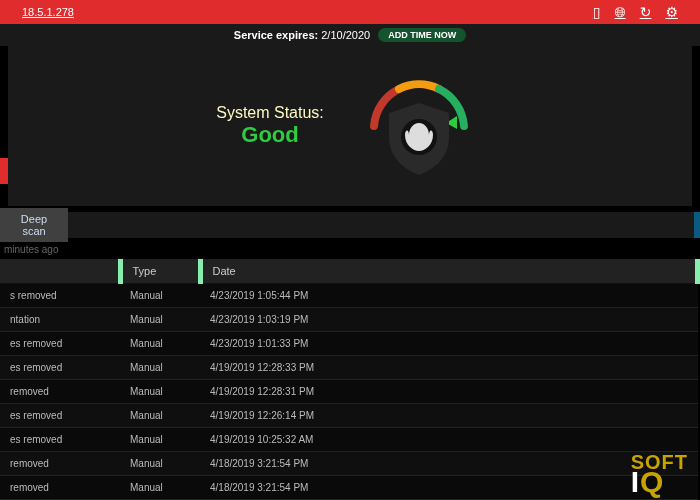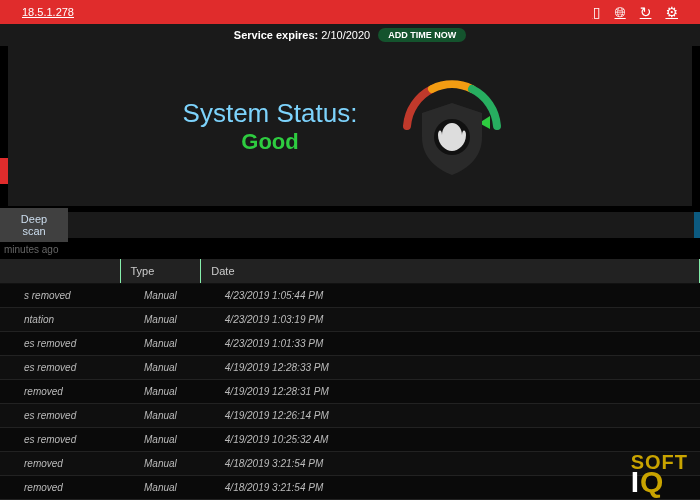--- a/index.html
+++ b/index.html
@@ -5,33 +5,33 @@
 * { margin: 0; padding: 0; box-sizing: border-box; font-family: "Segoe UI", Arial, sans-serif; }
 body { background: #000; width: 700px; height: 500px; overflow: hidden; color: #ccc; position: relative; }
 .titlebar { height: 24px; background: #e02c2c; display: flex; align-items: center; padding: 0 22px; color: #fff; font-size: 11px; justify-content: space-between; text-decoration: underline; }
 .titlebar-right { display: flex; gap: 14px; align-items: center; }
 .titlebar-right span { cursor: pointer; font-size: 14px; }
 .service-bar { height: 22px; background: #1a1a1a; display: flex; align-items: center; justify-content: center; gap: 8px; font-size: 11px; color: #fff; }
 .add-time { background: #14532d; color: #fff; border-radius: 10px; padding: 2px 10px; font-size: 9px; font-weight: bold; cursor: pointer; }
 .status-panel { height: 160px; background: #1a1a1a; margin: 0 8px 6px 8px; display: flex; align-items: center; justify-content: center; gap: 30px; position: relative; }
 .red-tab { position: absolute; left: -8px; top: 112px; width: 8px; height: 26px; background: #e02c2c; }
 .status-left { text-align: center; }
-.status-label { color: #7dd3fc; font-size: 26px; font-weight: 300; }
+.status-label { color: #fef9c3; font-size: 16px; font-weight: 300; }
 .status-value { color: #2ecc40; font-size: 22px; font-weight: 600; }
 .gauge-wrap { position: relative; width: 130px; height: 110px; }
 .shield-logo { position: absolute; top: 28px; left: 25px; width: 80px; height: 80px; }
 .issues { color: #fff; font-size: 16px; font-weight: 600; }
 .scan-row { display: flex; align-items: center; gap: 0; margin: 0 0 0 0; height: 26px; }
 .deep-scan { background: #404040; color: #cde; font-size: 11px; padding: 5px 12px; cursor: pointer; border: none; width: 68px; }
 .scan-spacer { flex: 1; background: #1a1a1a; height: 26px; }
 .scroll-dot { width: 6px; height: 26px; background: #0c5a80; }
 .last-scan { font-size: 10px; color: #666; padding: 6px 0 4px 4px; }
 .table { width: 100%; border-collapse: collapse; }
-.table th { background: #222; color: #ccc; font-size: 11px; font-weight: 400; text-align: left; padding: 6px 10px; border-right: 1px solid #86efac; border-bottom: 1px solid #111; }
-.table td { font-size: 10px; color: #bbb; padding: 6px 24px; border-bottom: 1px solid #222; background: #0a0a0a; font-style: italic; }
+.table th { background: #222; color: #ccc; font-size: 11px; font-weight: 400; text-align: left; padding: 6px 10px; border-right: 5px solid #86efac; border-bottom: 1px solid #111; }
+.table td { font-size: 10px; color: #bbb; padding: 6px 10px; border-bottom: 1px solid #222; background: #0a0a0a; }
 .table tr:nth-child(even) td { background: #0f0f0f; }
 .col-name { width: 120px; }
 .col-type { width: 80px; }
 .watermark { position: absolute; bottom: 6px; right: 12px; font-family: Arial, sans-serif; font-weight: 900; line-height: 0.8; text-align: left; pointer-events: none; }
 .wm-soft { color: #c9a400; font-size: 20px; letter-spacing: 1px; }
 .wm-iq { color: #c9a400; font-size: 30px; letter-spacing: 1px; }
 .wm-iq .i { color: #fff; }
 </style>
 </head>
 <body>

